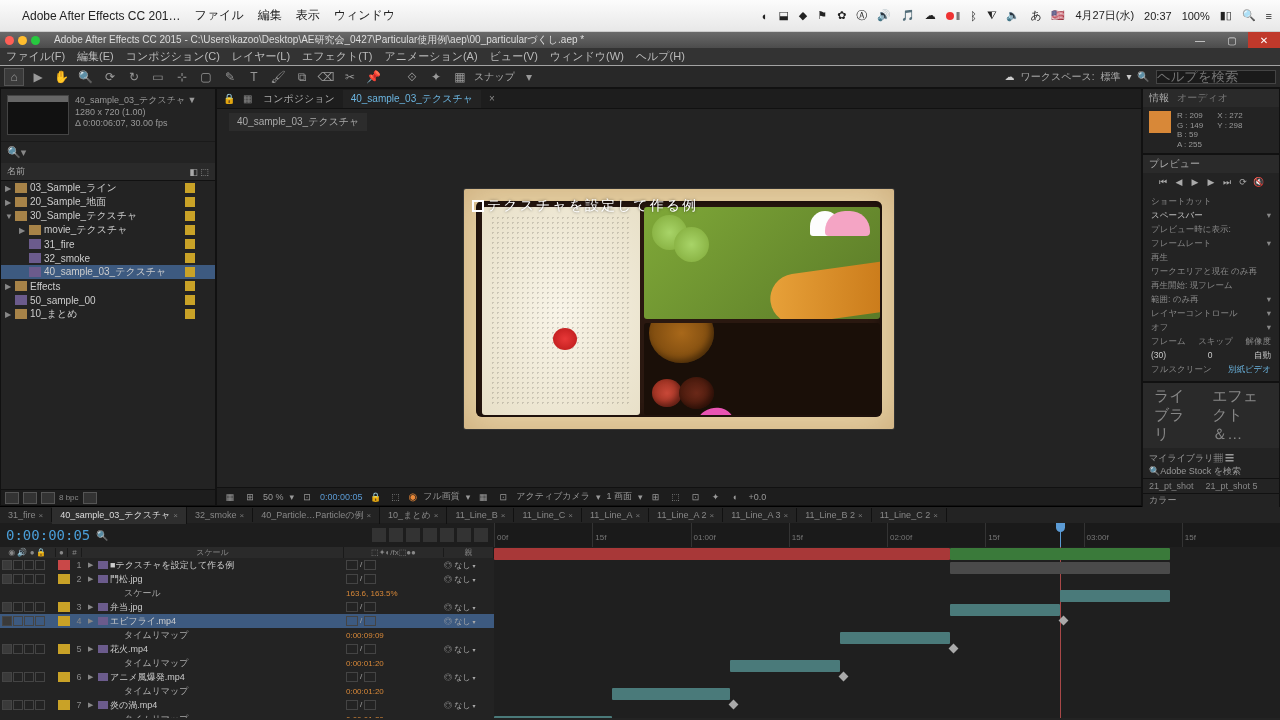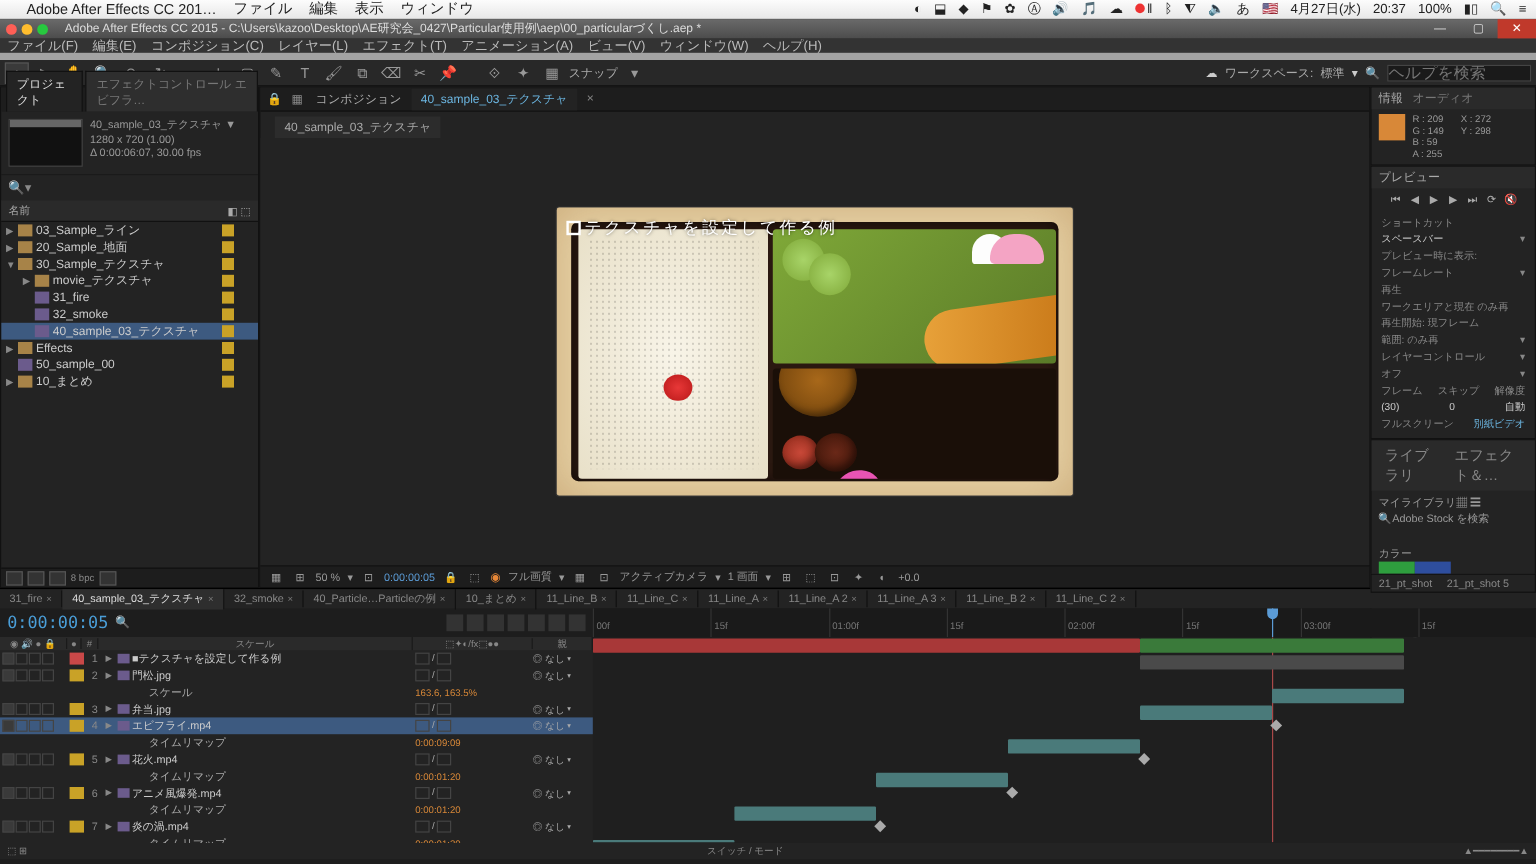--- a/index.html
+++ b/index.html
@@ -1,35 +1,35 @@
 <!DOCTYPE html>
 <html><head>
 <meta charset="utf-8">
 <style>
 * { margin:0; padding:0; box-sizing:border-box; font-family:"Hiragino Kaku Gothic Pro","Helvetica Neue",Arial,sans-serif; }
 body { background:#1e1e1e; width:1280px; height:720px; overflow:hidden; color:#ccc; font-size:10px; user-select:none; }
 
 
-.mac-menubar { height:16px; background:linear-gradient(#fcfcfc,#e8e8e8); border-bottom:1px solid #ccc; display:flex; align-items:center; padding:0 8px; font-size:12px; color:#222; gap:14px; }
+.mac-menubar { height:32px; background:linear-gradient(#fcfcfc,#e8e8e8); border-bottom:1px solid #ccc; display:flex; align-items:center; padding:0 8px; font-size:12px; color:#222; gap:14px; }
 .mac-menubar .apple { font-size:14px; }
 .mac-menubar .right { margin-left:auto; display:flex; gap:10px; align-items:center; font-size:11px; }
 .mac-menubar .right span { display:inline-block; }
 .rec-dot{ width:8px;height:8px;background:#e33;border-radius:50%;display:inline-block;margin-right:2px;}
 
 
 .window-titlebar { height:16px; background:linear-gradient(#6a6a6a,#4c4c4c); display:flex; align-items:center; padding-left:5px; font-size:10px; color:#ddd; gap:6px; position:relative;}
 .window-titlebar .dots { display:flex; gap:4px; margin-right:8px;}
 .window-titlebar .dot { width:9px;height:9px;border-radius:50%; }
 .dot.r{background:#ff5f56;} .dot.y{background:#ffbd2e;} .dot.g{background:#27c93f;}
 .window-titlebar .winbtns{position:absolute;right:0;top:0;display:flex;}
 .window-titlebar .winbtns span{width:32px;height:16px;display:flex;align-items:center;justify-content:center;font-size:10px;color:#ddd;}
 .window-titlebar .winbtns .close{background:#c0392b;color:#fff;}
 
 
-.app-menubar { height:18px; background:#333; display:flex; align-items:center; padding:0 6px; gap:12px; color:#bbb; font-size:11px; border-bottom:6px solid #a3a3a3;}
+.app-menubar { height:18px; background:#333; display:flex; align-items:center; padding:0 6px; gap:12px; color:#bbb; font-size:11px; border-bottom:1px solid #a3a3a3;}
 
 
 .toolbar { height:22px; background:#282828; display:flex; align-items:center; padding:0 4px; gap:4px; border-bottom:1px solid #111;}
 .toolbar .tbtn { width:20px;height:18px;display:flex;align-items:center;justify-content:center;color:#999;font-size:12px;border:1px solid transparent;}
 .toolbar .tbtn.active{background:#3a3a3a;border:1px solid #555;}
 .toolbar .spacer{width:10px;}
 .toolbar .right{margin-left:auto;display:flex;align-items:center;gap:6px;}
 .toolbar .label{color:#aaa;font-size:10px;}
 .toolbar .searchbox{width:120px;height:14px;background:#1a1a1a;border:1px solid #444;}
 
@@ -101,21 +101,21 @@
 .right-panels{width:138px;display:flex;flex-direction:column;}
 .rpanel{background:#232323;border:1px solid #111;}
 .rpanel-header{padding:2px 6px;font-size:10px;color:#aaa;background:#2a2a2a;display:flex;gap:8px;}
 .rpanel-body{padding:4px 6px;font-size:9px;color:#999;}
 .info-panel .swatch{width:22px;height:22px;background:#d88838;float:left;margin-right:6px;}
 .info-panel .vals{font-size:8px;line-height:1.2;display:flex;gap:14px;}
 .preview-controls{display:flex;gap:2px;justify-content:center;padding:3px 0;}
 .preview-controls .pbtn{width:14px;height:12px;color:#aaa;font-size:9px;display:flex;align-items:center;justify-content:center;}
 .prev-rows .prow{display:flex;justify-content:space-between;padding:1px 2px;font-size:8.5px;color:#888;}
 .prev-rows .prow .dd{color:#ccc;}
-.lib-tabs{display:flex;font-size:12px;justify-content:center;}
+.lib-tabs{display:flex;font-size:15px;justify-content:center;}
 .lib-tabs span{padding:2px 5px;color:#888;}
 .color-swatches{display:flex;gap:0;}
 .color-swatches .sw{width:30px;height:22px;}
 .white-bar{width:64px;height:14px;background:#eee;margin:4px 0;}
 
 
 .lower{height:226px;display:flex;flex-direction:column;background:#1d1d1d;border-top:1px solid #000;}
 .comp-footer-tabs{height:16px;display:flex;align-items:center;background:#232323;font-size:9px;}
 .comp-footer-tabs .ftab{padding:2px 8px;color:#888;border-right:1px solid #111;display:flex;align-items:center;gap:3px;}
 .comp-footer-tabs .ftab.active{color:#ddd;background:#2e2e2e;}
@@ -256,24 +256,20 @@
     <span class="label">標準</span>
     <span>▾</span>
     <span>🔍</span>
     <input class="searchbox" placeholder="ヘルプを検索" style="">
   </div>
 </div>
 
 <div class="upper">
 
   <div class="panel project-panel">
-    <div class="panel-tabs">
-      <span class="panel-tab active">プロジェクト</span>
-      <span class="panel-tab dim">エフェクトコントロール エビフラ…</span>
-    </div>
     <div class="proj-header">
       <div class="proj-thumb">
           <div class="proj-thumb-bar"></div>
         </div>
       <div class="proj-info">
         <div>40_sample_03_テクスチャ ▼</div>
         <div>1280 x 720 (1.00)</div>
         <div>Δ 0:00:06:07, 30.00 fps</div>
       </div>
     </div>

